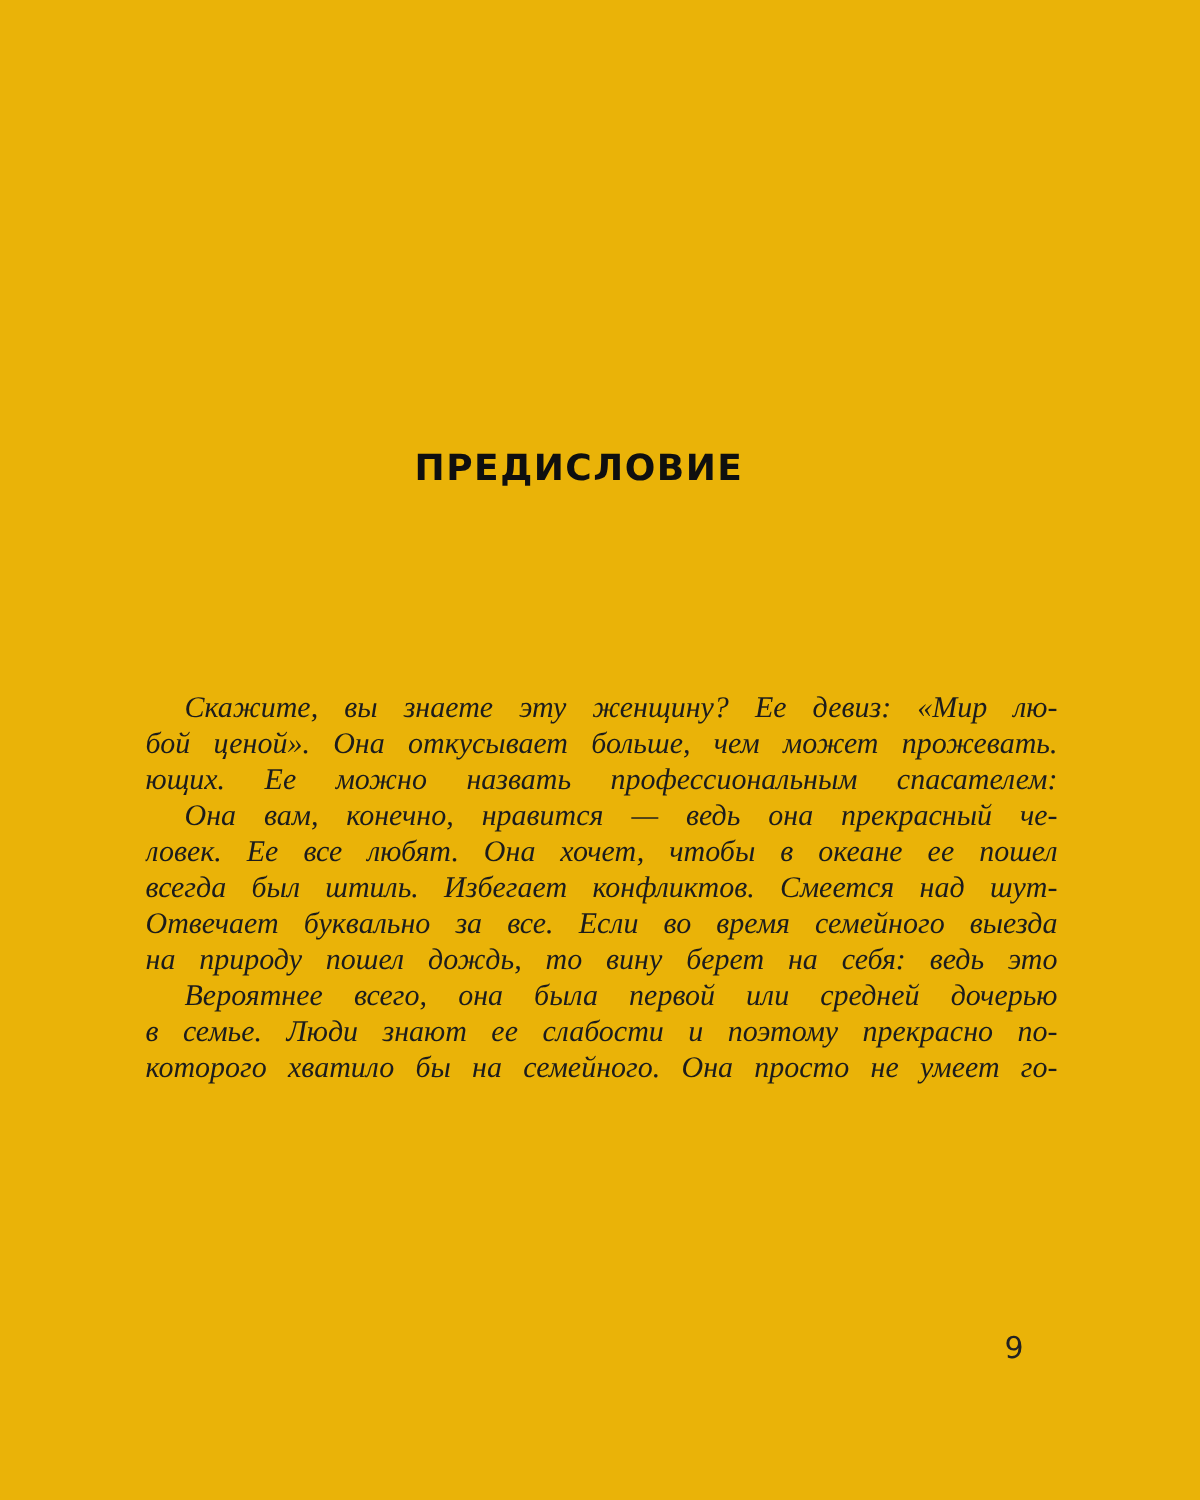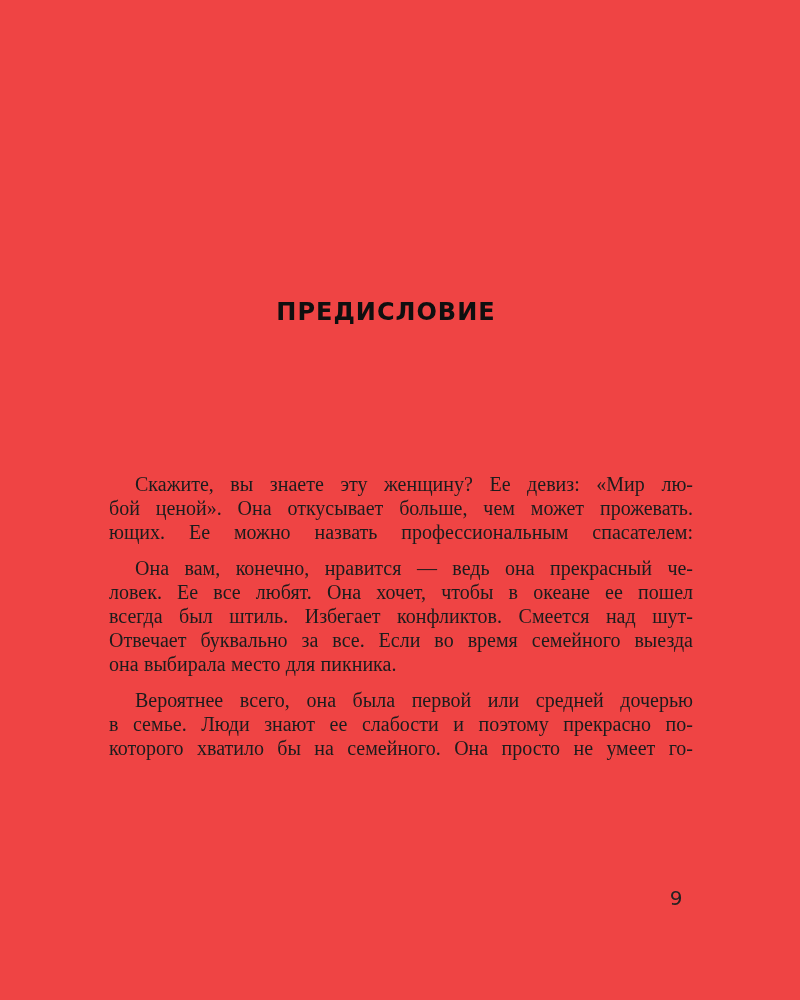--- a/index.html
+++ b/index.html
@@ -4,21 +4,21 @@
 <style>
   html, body {
     margin: 0;
     padding: 0;
     background: #ffffff;
   }
   .page {
     position: relative;
     width: 800px;
     height: 1000px;
-    background: #ef4444;
+    background: #eab308;
     overflow: hidden;
     font-family: "Liberation Serif", serif;
     color: #1c1c1c;
   }
   .heading {
     position: absolute;
     top: 297px;
     left: 82px;
     width: 608px;
     margin: 0;
@@ -33,22 +33,23 @@
   .body-text {
     position: absolute;
     top: 460px;
     left: 97px;
     width: 608px;
     font-size: 20px;
     line-height: 24px;
     color: #1c1c1c;
   }
   .para {
-    margin: 12px;
+    margin: 0;
     padding: 0;
+    font-style: italic;
   }
   .line {
     text-align: justify;
     text-align-last: justify;
     height: 24px;
     overflow: hidden;
     hyphens: none;
     word-spacing: 0.02em;
   }
   .line.last {
@@ -79,21 +80,21 @@
       <div class="para">
         <div class="line first">Скажите, вы знаете эту женщину? Ее девиз: «Мир лю-</div>
         <div class="line">бой ценой». Она откусывает больше, чем может прожевать.</div>
         <div class="line">ющих. Ее можно назвать профессиональным спасателем:</div>
       </div>
       <div class="para">
         <div class="line first">Она вам, конечно, нравится — ведь она прекрасный че-</div>
         <div class="line">ловек. Ее все любят. Она хочет, чтобы в океане ее пошел</div>
         <div class="line">всегда был штиль. Избегает конфликтов. Смеется над шут-</div>
         <div class="line">Отвечает буквально за все. Если во время семейного выезда</div>
-        <div class="line last">она выбирала место для пикника.</div>
+        <div class="line">на природу пошел дождь, то вину берет на себя: ведь это</div>
       </div>
       <div class="para">
         <div class="line first">Вероятнее всего, она была первой или средней дочерью</div>
         <div class="line">в семье. Люди знают ее слабости и поэтому прекрасно по-</div>
         <div class="line">которого хватило бы на семейного. Она просто не умеет го-</div>
       </div>
     </div>
 
   <div class="folio">9</div>
 </div>

